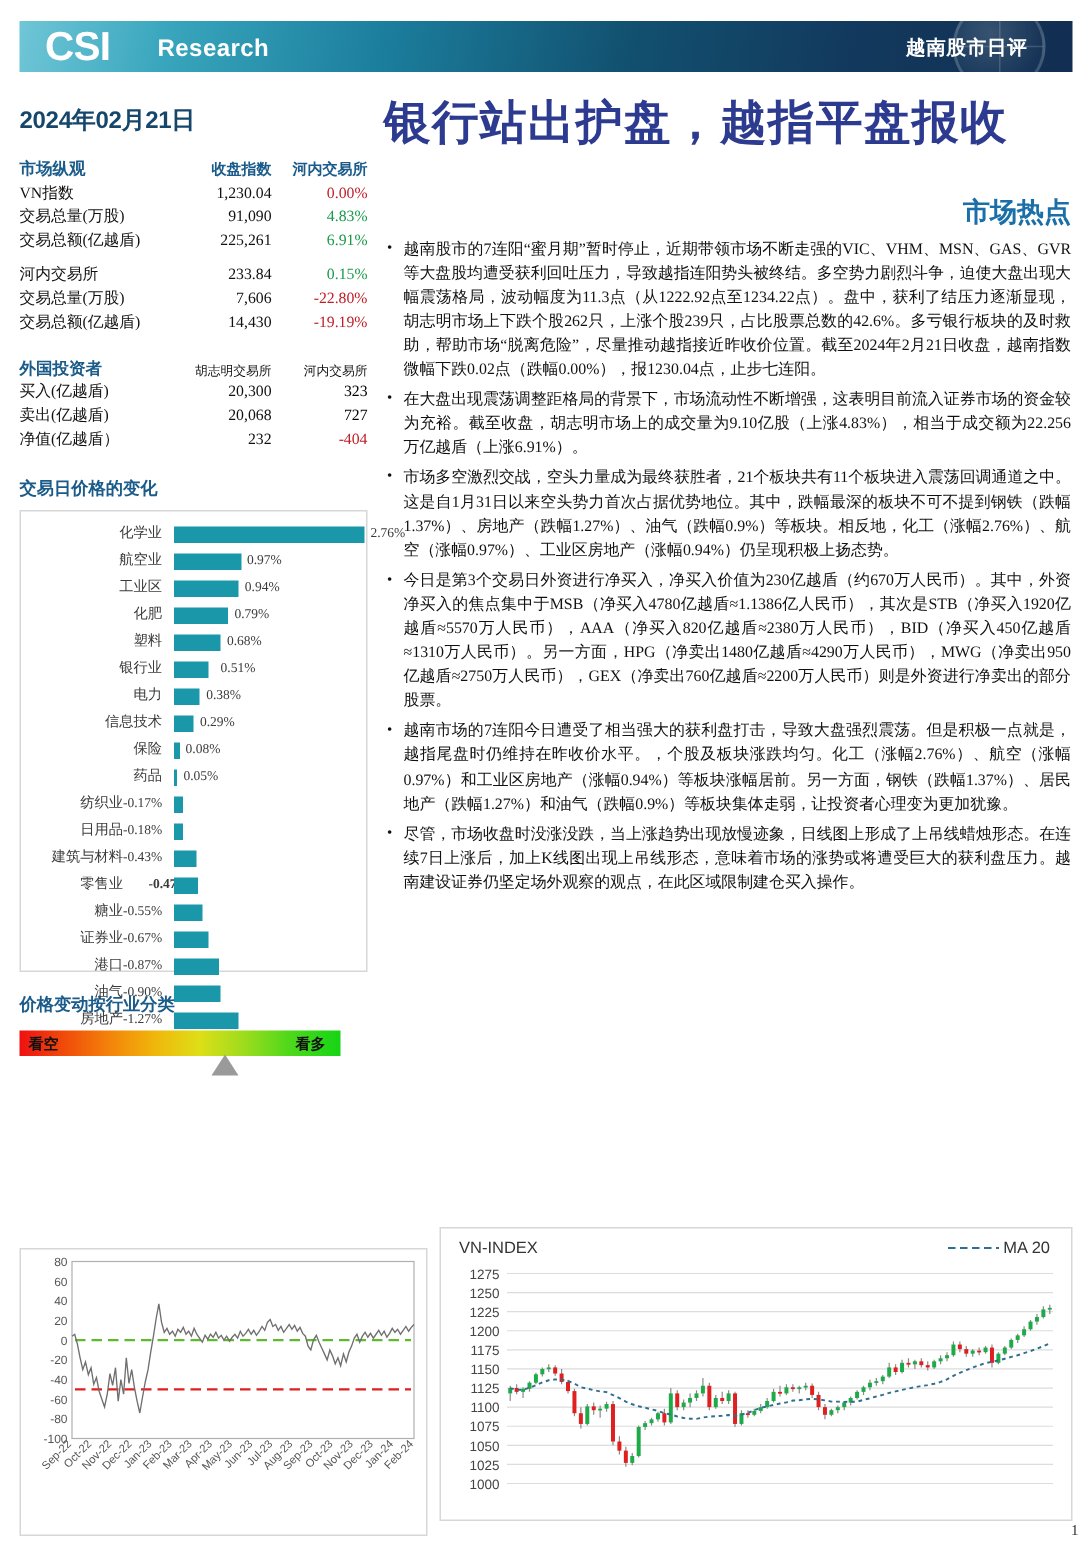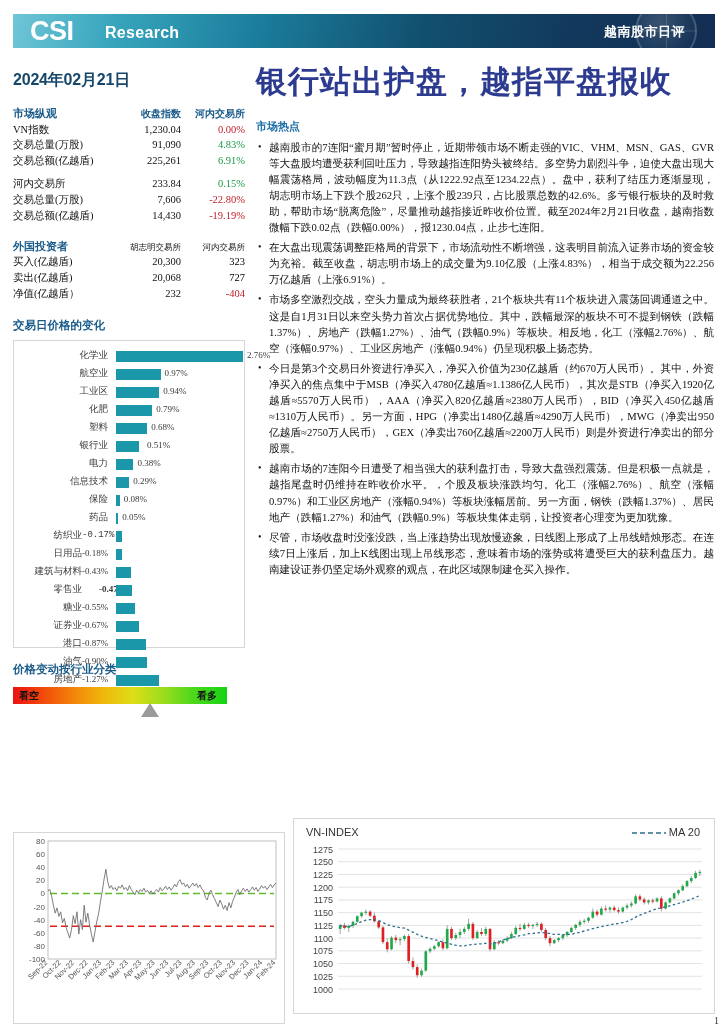--- a/index.html
+++ b/index.html
@@ -126,22 +126,22 @@
 
   
   .main { position: absolute; left: 256px; top: 64px; width: 458px; }
   .headline {
     font-family: "Liberation Serif", serif;
     font-weight: bold; font-size: 31px; line-height: 1.18;
     color: #2c3b8f; letter-spacing: 1px;
   }
   .h2 {
     font-family: "Liberation Sans", sans-serif;
-    font-weight: bold; font-size: 11px; color: #1a6fa8;
-    margin-top: 18px; margin-bottom: 6px;
+    font-weight: bold; font-size: 18px; color: #1a6fa8;
+    margin-top: 28px; margin-bottom: 6px; text-align: right;
   }
   ul.bullets { list-style: none; }
   ul.bullets li {
     position: relative; padding-left: 13px; margin-bottom: 4px;
     font-size: 10.6px; line-height: 1.52; color: #111;
     text-align: justify; font-family: "Liberation Serif", serif;
   }
   ul.bullets li:before {
     content: "\2022"; position: absolute; left: 2px; top: -1px;
     font-size: 10px; color: #111;
@@ -299,21 +299,21 @@
           <div class="barval" style="left: 109.68px;">0.08%</div>
           <div class="bar" style="left: 102px; width: 3.68px;"></div>
         </div>
         <div class="barrow">
           <div class="barlabel" style="right: 136px;">药品</div>
           <div class="barval" style="left: 108.3px;">0.05%</div>
           <div class="bar" style="left: 102px; width: 2.3px;"></div>
         </div>
         <div class="barrow">
           <div class="barlabel" style="right: auto; left: 6px; width: 62px; text-align: right;">纺织业</div>
-          <div class="barval" style="left: 68px; font-family: Liberation Mono, monospace;">-0.17%</div>
+          <div class="barval" style="left: 68px;">-0.17%</div>
           <div class="bar" style="left: 102px; width: 5.78px;"></div>
         </div>
         <div class="barrow">
           <div class="barlabel" style="right: auto; left: 6px; width: 62px; text-align: right;">日用品</div>
           <div class="barval" style="left: 68px;">-0.18%</div>
           <div class="bar" style="left: 102px; width: 6.12px;"></div>
         </div>
         <div class="barrow">
           <div class="barlabel" style="right: auto; left: 6px; width: 62px; text-align: right;">建筑与材料</div>
           <div class="barval" style="left: 68px;">-0.43%</div>

